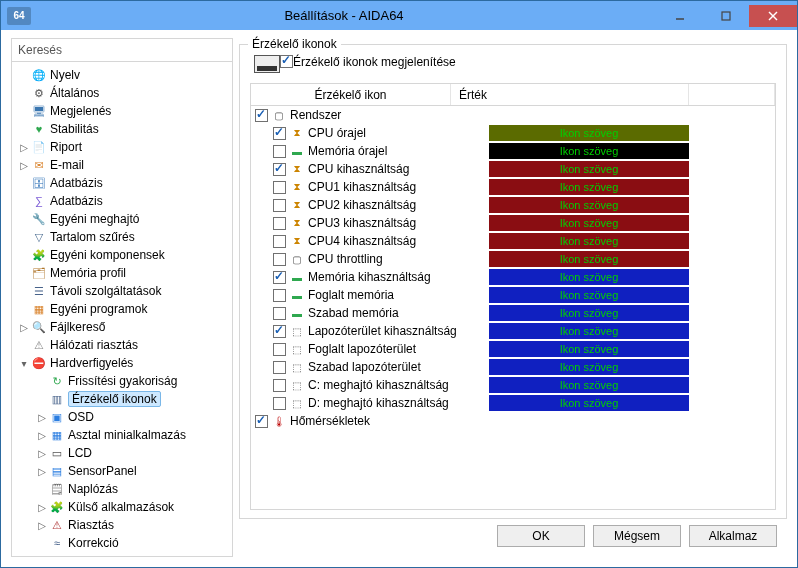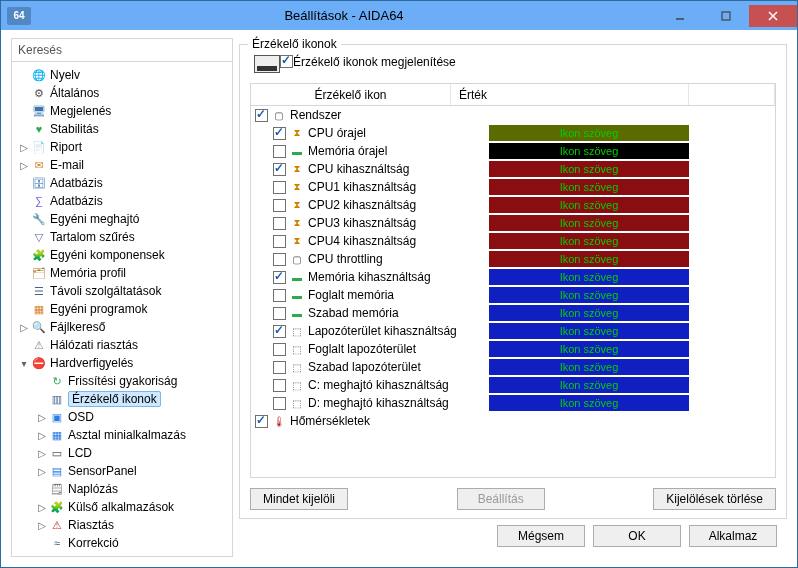--- a/index.html
+++ b/index.html
@@ -426,28 +426,21 @@
                 <div class="cell-val">
                   <span class="pad" style="width:4px"></span>
                   <input type="checkbox" class="check" checked="" style="">
                   <span class="row-icon ic-therm">🌡</span>
                   <span>Hőmérsékletek</span>
                 </div>
                 <div class="cell-icon"></div>
               </div>
             </div>
         </div>
-        <div class="action-row">
-          <button class="btn">Mindet kijelöli</button>
-          <div class="spacer"></div>
-          <button class="btn disabled">Beállítás</button>
-          <div class="spacer"></div>
-          <button class="btn">Kijelölések törlése</button>
-        </div>
       </div>
       <div class="bottom-row">
+        <button class="btn">OK</button>
         <button class="btn">Mégsem</button>
-        <button class="btn">OK</button>
         <button class="btn">Alkalmaz</button>
       </div>
     </div>
   </div>
 </div>
 
 </body></html>

